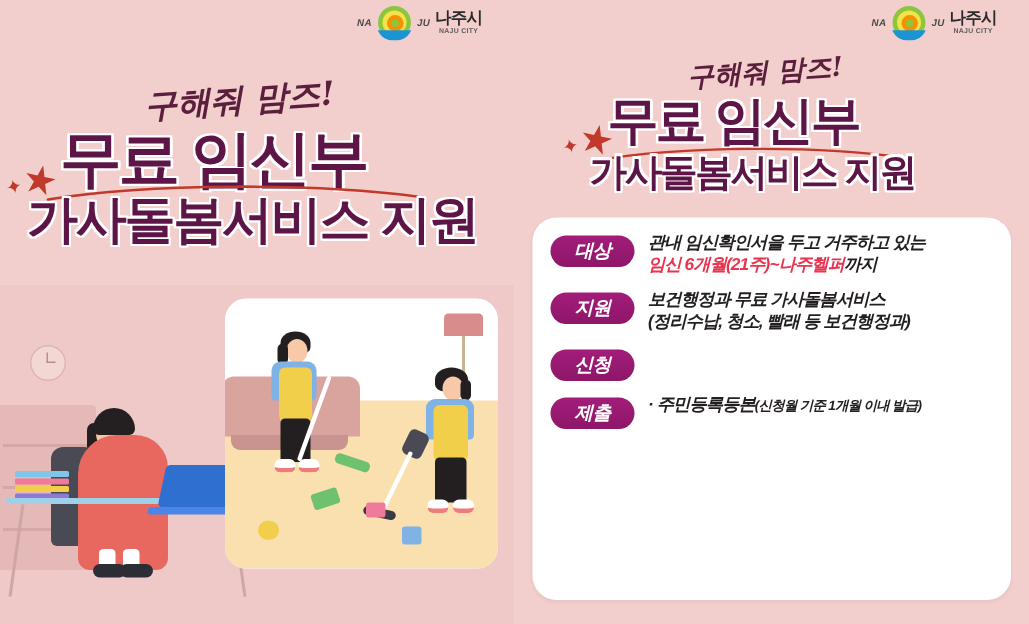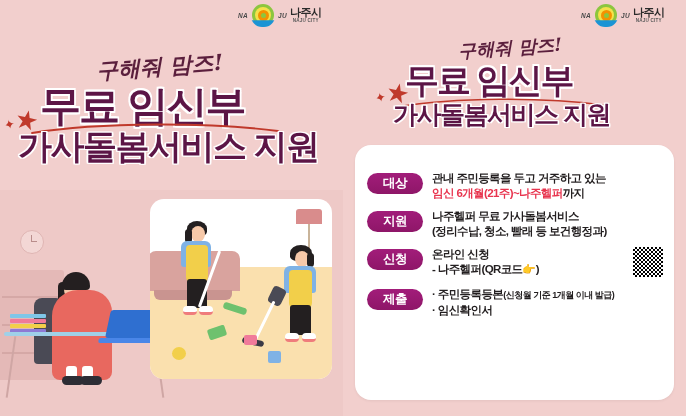--- a/index.html
+++ b/index.html
@@ -112,21 +112,21 @@
   .panel-right .logo{left:238px;top:4px;}
   .r-script{position:absolute;left:115px;top:36px;font-size:18px;}
   .r-big{position:absolute;left:62px;top:58px;font-size:34px;}
   .r-sub{position:absolute;left:50px;top:98px;font-size:25px;}
   .r-stars{left:32px;top:78px;}
 
   .info-card{
     position:absolute;left:12px;top:145px;width:319px;height:255px;
     background:#fff;border-radius:16px;box-shadow:0 1px 3px rgba(0,0,0,.06);
   }
-  .rows{position:absolute;left:0;top:26px;width:100%;}
+  .rows{position:absolute;left:0;top:10px;width:100%;font-style:italic;}
   .row{display:flex;align-items:flex-start;padding:0 10px 0 12px;margin-bottom:9px;}
   .pill{
     flex:0 0 auto;width:56px;height:21px;border-radius:11px;
     background:linear-gradient(180deg,#a21d7a 0%,#8e1668 100%);
     color:#fff;font-size:12.5px;font-weight:800;letter-spacing:-.5px;
     display:flex;align-items:center;justify-content:center;margin-top:2px;
   }
   .row-body{margin-left:9px;flex:1 1 auto;min-width:0;}
   .ln{font-size:11.5px;line-height:14.5px;color:#231f20;font-weight:700;letter-spacing:-.6px;white-space:nowrap;}
   .em{color:#231f20;font-weight:800;}
@@ -281,51 +281,41 @@
     </svg>
 
     <div class="head-sub r-sub">가사돌봄서비스 지원</div>
 
     <div class="info-card">
       <div class="rows" id="rows">
           <div class="row">
             <div class="pill">대상</div>
             <div class="row-body">
               <div>
-                <div class="ln"><span class="normal">관내 </span><span class="em">주민등록</span><span class="normal">을 두고 거주하고 있는</span></div>
+                <div class="ln"><span class="normal">관내 </span><span class="em">임신확인서</span><span class="normal">을 두고 거주하고 있는</span></div>
                 <div class="ln"><span class="red">임신 6개월(21주)~나주헬퍼</span><span class="normal">까지</span></div>
               </div>
             </div>
           </div>
           <div class="row">
             <div class="pill">지원</div>
             <div class="row-body">
               <div>
-                <div class="ln"><span class="em">나주헬퍼 </span><span class="em">무료</span><span class="normal"> 가사돌봄서비스</span></div>
+                <div class="ln"><span class="em">보건행정과 </span><span class="em">무료</span><span class="normal"> 가사돌봄서비스</span></div>
                 <div class="ln"><span class="normal">(정리수납, 청소, 빨래 등 보건행정과)</span></div>
               </div>
             </div>
           </div>
           <div class="row">
             <div class="pill">신청</div>
-            <div class="row-body">
-              <div class="apply-wrap">
-                <div>
-                  <div class="ln"><span class="normal">온라인 신청</span></div>
-                  <div class="ln"><span class="normal">- 나주헬퍼(QR코드</span><span class="hand">👉</span><span class="normal">)</span></div>
-                </div>
-                <div class="qr"></div>
-              </div>
-            </div>
           </div>
           <div class="row">
             <div class="pill">제출</div>
             <div class="row-body">
               <div>
                 <div class="ln"><span class="em">· 주민등록등본</span><span class="small">(신청월 기준 1개월 이내 발급)</span></div>
-                <div class="ln"><span class="normal">· 임신확인서</span></div>
               </div>
             </div>
           </div>
         </div>
     </div>
   </div>
 </div>
 
 </body></html>

